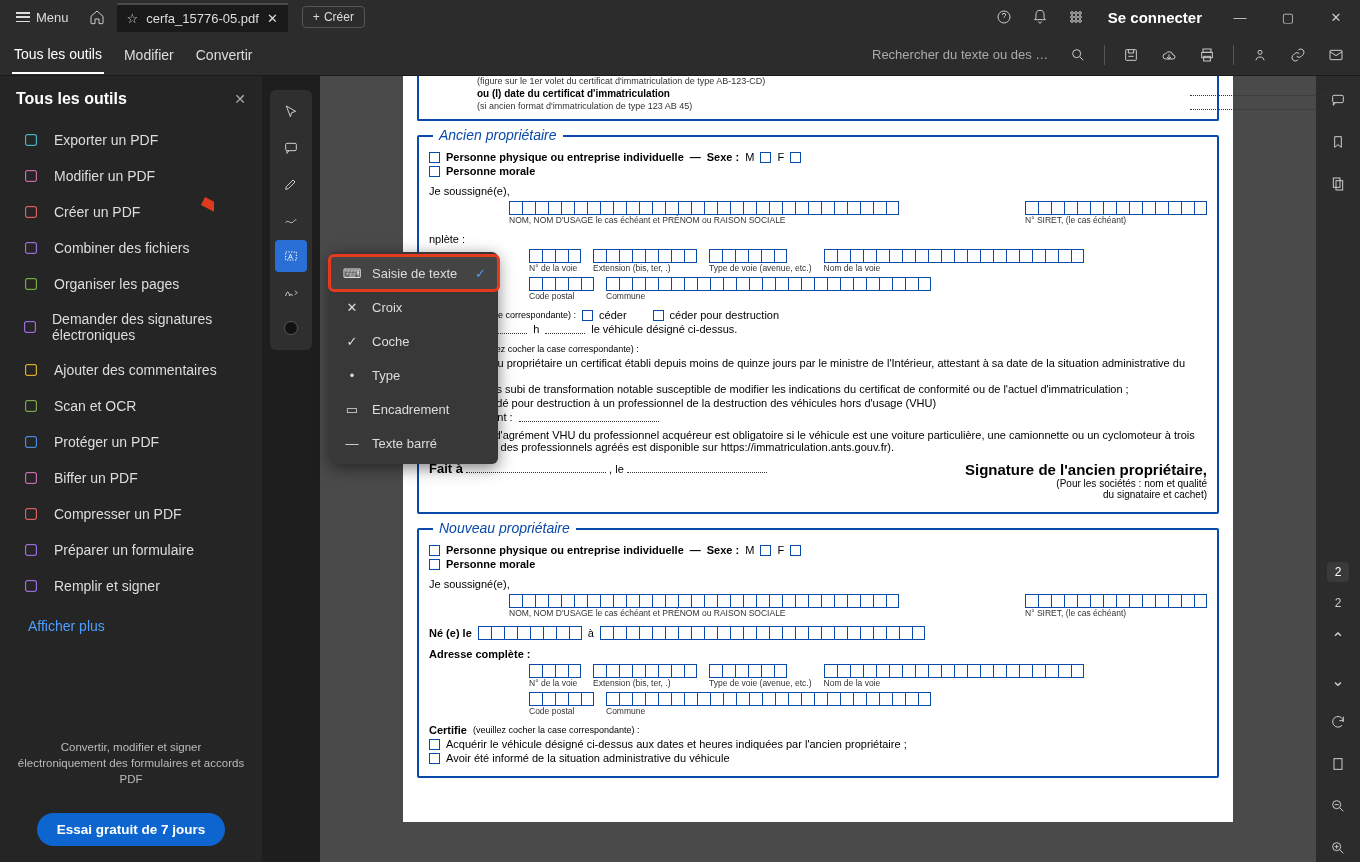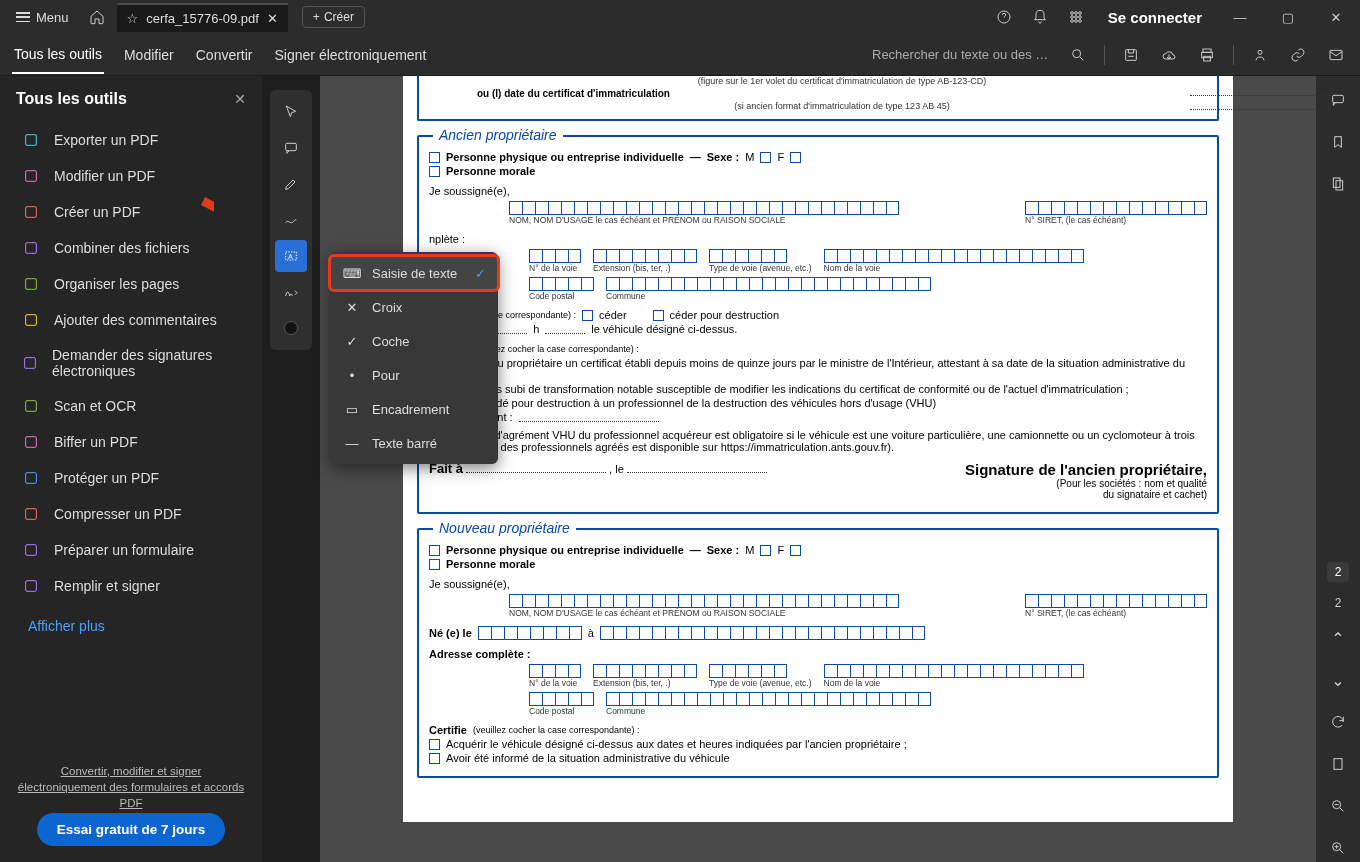--- a/index.html
+++ b/index.html
@@ -35,21 +35,21 @@
 
 .sidebar { width: 262px; background: #252525; color: #ddd; display: flex; flex-direction: column; position: relative; }
 .sidebar-header { display: flex; align-items: center; justify-content: space-between; padding: 14px 16px 10px; }
 .sidebar-title { font-size: 16px; font-weight: 600; color: #fff; }
 .close-x { cursor: pointer; color: #aaa; font-size: 14px; }
 .sidebar-list { padding: 4px 0; overflow-y: auto; }
 .sidebar-item { display: flex; align-items: center; gap: 14px; padding: 9px 22px; cursor: pointer; font-size: 14px; }
 .si-icon { width: 18px; height: 18px; display: flex; align-items: center; justify-content: center; }
 .show-more { padding: 10px 28px; color: #4d9fff; font-size: 14px; cursor: pointer; }
 .sidebar-footer { margin-top: auto; padding: 16px; text-align: center; }
-.footer-txt { font-size: 11.5px; color: #bbb; margin-bottom: 2px; line-height: 1.4; text-decoration: underline; }
+.footer-txt { font-size: 11.5px; color: #bbb; margin-bottom: 26px; line-height: 1.4; }
 .trial-btn { background: #0d66d0; color: #fff; padding: 9px 20px; border-radius: 18px; cursor: pointer; font-size: 13.5px; font-weight: 600; display: inline-block; }
 
 
 .vtoolbar { width: 42px; background: #2f2f2f; border-radius: 6px; margin: 14px 8px 0 8px; padding: 6px 0; display: flex; flex-direction: column; gap: 4px; align-items: center; height: fit-content; }
 .vtool { width: 32px; height: 32px; display: flex; align-items: center; justify-content: center; cursor: pointer; color: #ccc; border-radius: 4px; }
 .vtool.active { background: #2a6fd6; color: #fff; }
 .vtool.dot { }
 .vtool.dot span { width: 14px; height: 14px; border-radius: 50%; background: #111; border: 1px solid #555; }
 
 
@@ -62,21 +62,21 @@
 
 
 .arrow { position: absolute; left: 198px; top: 196px; z-index: 60; pointer-events: none; }
 
 
 .doc-area { flex: 1; background: #4a4a4a; overflow: auto; display: flex; justify-content: center; }
 .page { width: 830px; background: #fff; margin: 0 0 40px; padding: 0 14px 20px; color: #000; font-size: 11px; }
 .pdf-block { border: 2px solid #0a4aa8; border-radius: 2px; padding: 6px 10px 10px; margin-top: 14px; position: relative; }
 .block-title { position: absolute; top: -10px; left: 14px; background: #fff; padding: 0 6px; color: #0a4aa8; font-weight: 400; font-size: 14px; font-style: italic; }
 .top-fragment { border: 2px solid #0a4aa8; border-top: none; border-radius: 0 0 2px 2px; padding: 0 10px 8px; font-size: 10px; }
-.top-fragment .hint { font-size: 9px; color: #333; margin-left: 48px; text-align: center; }
+.top-fragment .hint { font-size: 9px; color: #333; margin-left: 48px; }
 .row { display: flex; align-items: center; gap: 6px; margin: 2px 0; flex-wrap: wrap; }
 .cb { width: 11px; height: 11px; border: 1.5px solid #0a4aa8; display: inline-block; flex-shrink: 0; }
 .bold { font-weight: 700; }
 .small { font-size: 9px; }
 .boxes { display: flex; gap: 0; }
 .box { width: 13px; height: 14px; border: 1px solid #0a4aa8; border-right: none; }
 .box:last-child { border-right: 1px solid #0a4aa8; }
 .field-row { display: flex; gap: 12px; margin: 4px 0; align-items: flex-start; }
 .field-col { display: flex; flex-direction: column; }
 .field-label { font-size: 8.5px; color: #333; }
@@ -108,21 +108,21 @@
         </div>
       <span>Menu</span>
     </div>
     <div class="titlebar-icon">
         <svg viewBox="0 0 24 24">
           <path d="M3 11l9-8 9 8v10a1 1 0 01-1 1h-5v-7h-6v7H4a1 1 0 01-1-1z"></path>
         </svg>
       </div>
     <div class="tab active">
       <span>☆</span>
-      <span>cerfa_15776-09.pdf</span>
+      <span>cerfa_15776-05.pdf</span>
       <span class="tab-close">✕</span>
     </div>
     <div class="create-btn">
       <span>+</span>
       <span>Créer</span>
     </div>
   </div>
   <div class="right">
     <div class="titlebar-icon">
         <svg viewBox="0 0 24 24">
@@ -152,21 +152,20 @@
     <div class="win-btn">—</div>
     <div class="win-btn">▢</div>
     <div class="win-btn">✕</div>
   </div>
 </div>
 
 <div class="toolbar">
   <div class="toolbar-tab active">Tous les outils</div>
   <div class="toolbar-tab">Modifier</div>
   <div class="toolbar-tab">Convertir</div>
-  <div class="toolbar-tab">Signer électroniquement</div>
   <div class="right">
     <span class="search-txt">Rechercher du texte ou des o...</span>
     <div class="tool-icon">
         <svg viewBox="0 0 24 24">
           <circle cx="10" cy="10" r="6"></circle>
           <path d="M20 20l-5-5"></path>
         </svg>
       </div>
     <div class="divider"></div>
     <div class="tool-icon">
@@ -251,58 +250,58 @@
         </div>
         <div class="sidebar-item">
           <span class="si-icon" style="color:#8bc34a">
             <svg viewBox="0 0 24 24">
               <rect x="4" y="4" width="16" height="16" rx="2"></rect>
             </svg>
           </span>
           <span>Organiser les pages</span>
         </div>
         <div class="sidebar-item">
+          <span class="si-icon" style="color:#b47aff">
+            <svg viewBox="0 0 24 24">
+              <rect x="4" y="4" width="16" height="16" rx="2"></rect>
+            </svg>
+          </span>
+          <span>Demander des signatures électroniques</span>
+        </div>
+        <div class="sidebar-item">
           <span class="si-icon" style="color:#ffca28">
             <svg viewBox="0 0 24 24">
               <rect x="4" y="4" width="16" height="16" rx="2"></rect>
             </svg>
           </span>
           <span>Ajouter des commentaires</span>
         </div>
         <div class="sidebar-item">
-          <span class="si-icon" style="color:#b47aff">
-            <svg viewBox="0 0 24 24">
-              <rect x="4" y="4" width="16" height="16" rx="2"></rect>
-            </svg>
-          </span>
-          <span>Demander des signatures électroniques</span>
-        </div>
-        <div class="sidebar-item">
           <span class="si-icon" style="color:#8bc34a">
             <svg viewBox="0 0 24 24">
               <rect x="4" y="4" width="16" height="16" rx="2"></rect>
             </svg>
           </span>
           <span>Scan et OCR</span>
         </div>
         <div class="sidebar-item">
+          <span class="si-icon" style="color:#4d9fff">
+            <svg viewBox="0 0 24 24">
+              <rect x="4" y="4" width="16" height="16" rx="2"></rect>
+            </svg>
+          </span>
+          <span>Protéger un PDF</span>
+        </div>
+        <div class="sidebar-item">
           <span class="si-icon" style="color:#e879c5">
             <svg viewBox="0 0 24 24">
               <rect x="4" y="4" width="16" height="16" rx="2"></rect>
             </svg>
           </span>
           <span>Biffer un PDF</span>
-        </div>
-        <div class="sidebar-item">
-          <span class="si-icon" style="color:#4d9fff">
-            <svg viewBox="0 0 24 24">
-              <rect x="4" y="4" width="16" height="16" rx="2"></rect>
-            </svg>
-          </span>
-          <span>Protéger un PDF</span>
         </div>
         <div class="sidebar-item">
           <span class="si-icon" style="color:#ff6b6b">
             <svg viewBox="0 0 24 24">
               <rect x="4" y="4" width="16" height="16" rx="2"></rect>
             </svg>
           </span>
           <span>Compresser un PDF</span>
         </div>
         <div class="sidebar-item">
@@ -903,21 +902,21 @@
     <div class="flyout-item">
       <span class="fi-icon">✕</span>
       <span>Croix</span>
     </div>
     <div class="flyout-item">
       <span class="fi-icon">✓</span>
       <span>Coche</span>
     </div>
     <div class="flyout-item">
       <span class="fi-icon">•</span>
-      <span>Pour</span>
+      <span>Type</span>
     </div>
     <div class="flyout-item">
       <span class="fi-icon">▭</span>
       <span>Encadrement</span>
     </div>
     <div class="flyout-item">
       <span class="fi-icon">—</span>
       <span>Texte barré</span>
     </div>
   </div>

